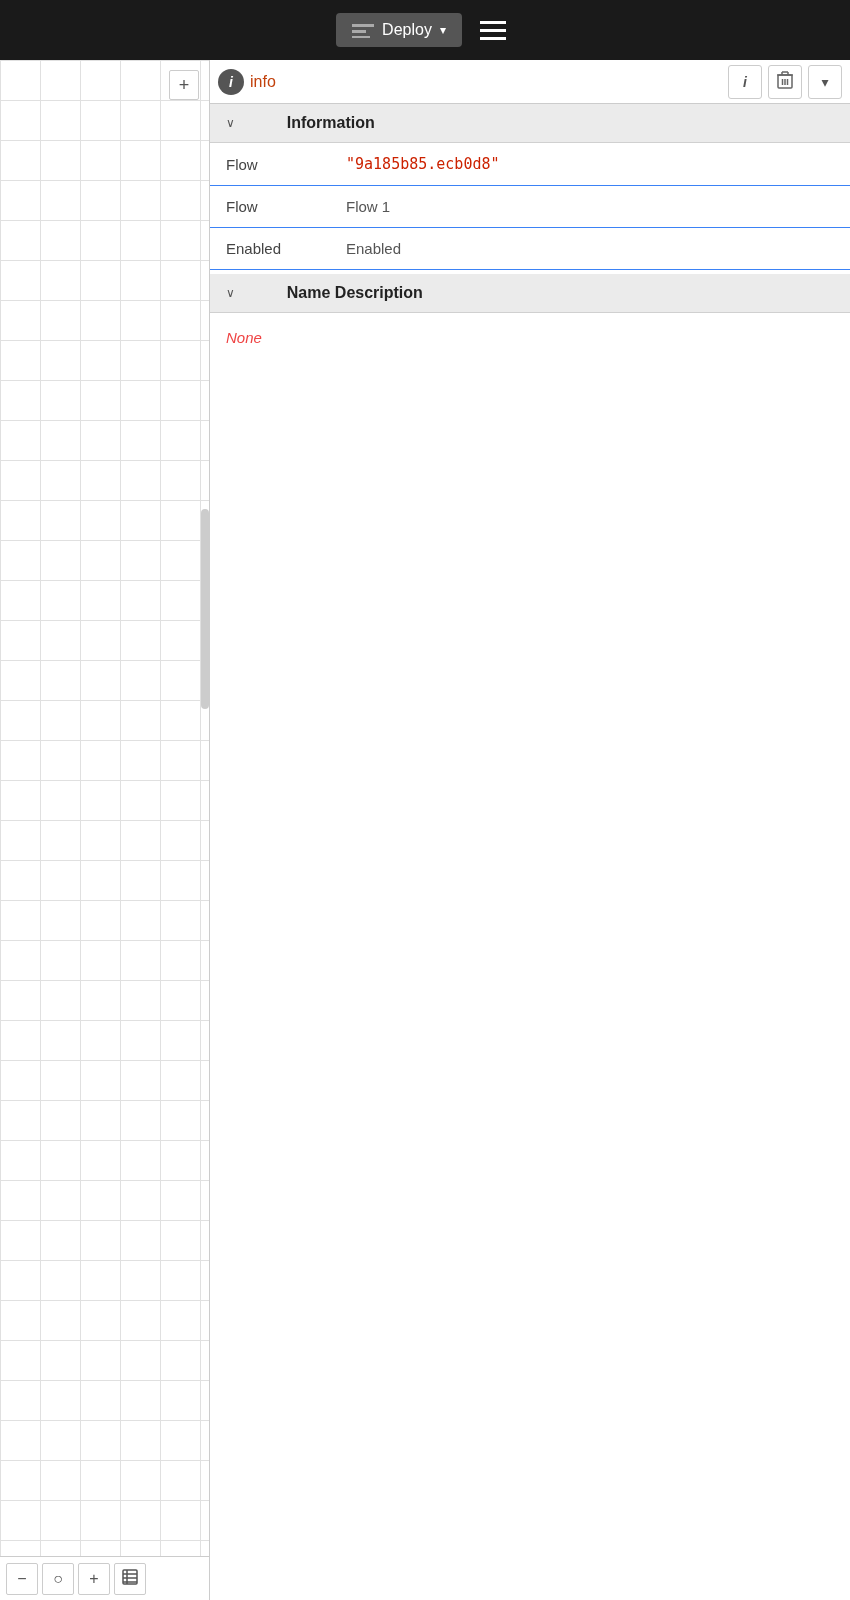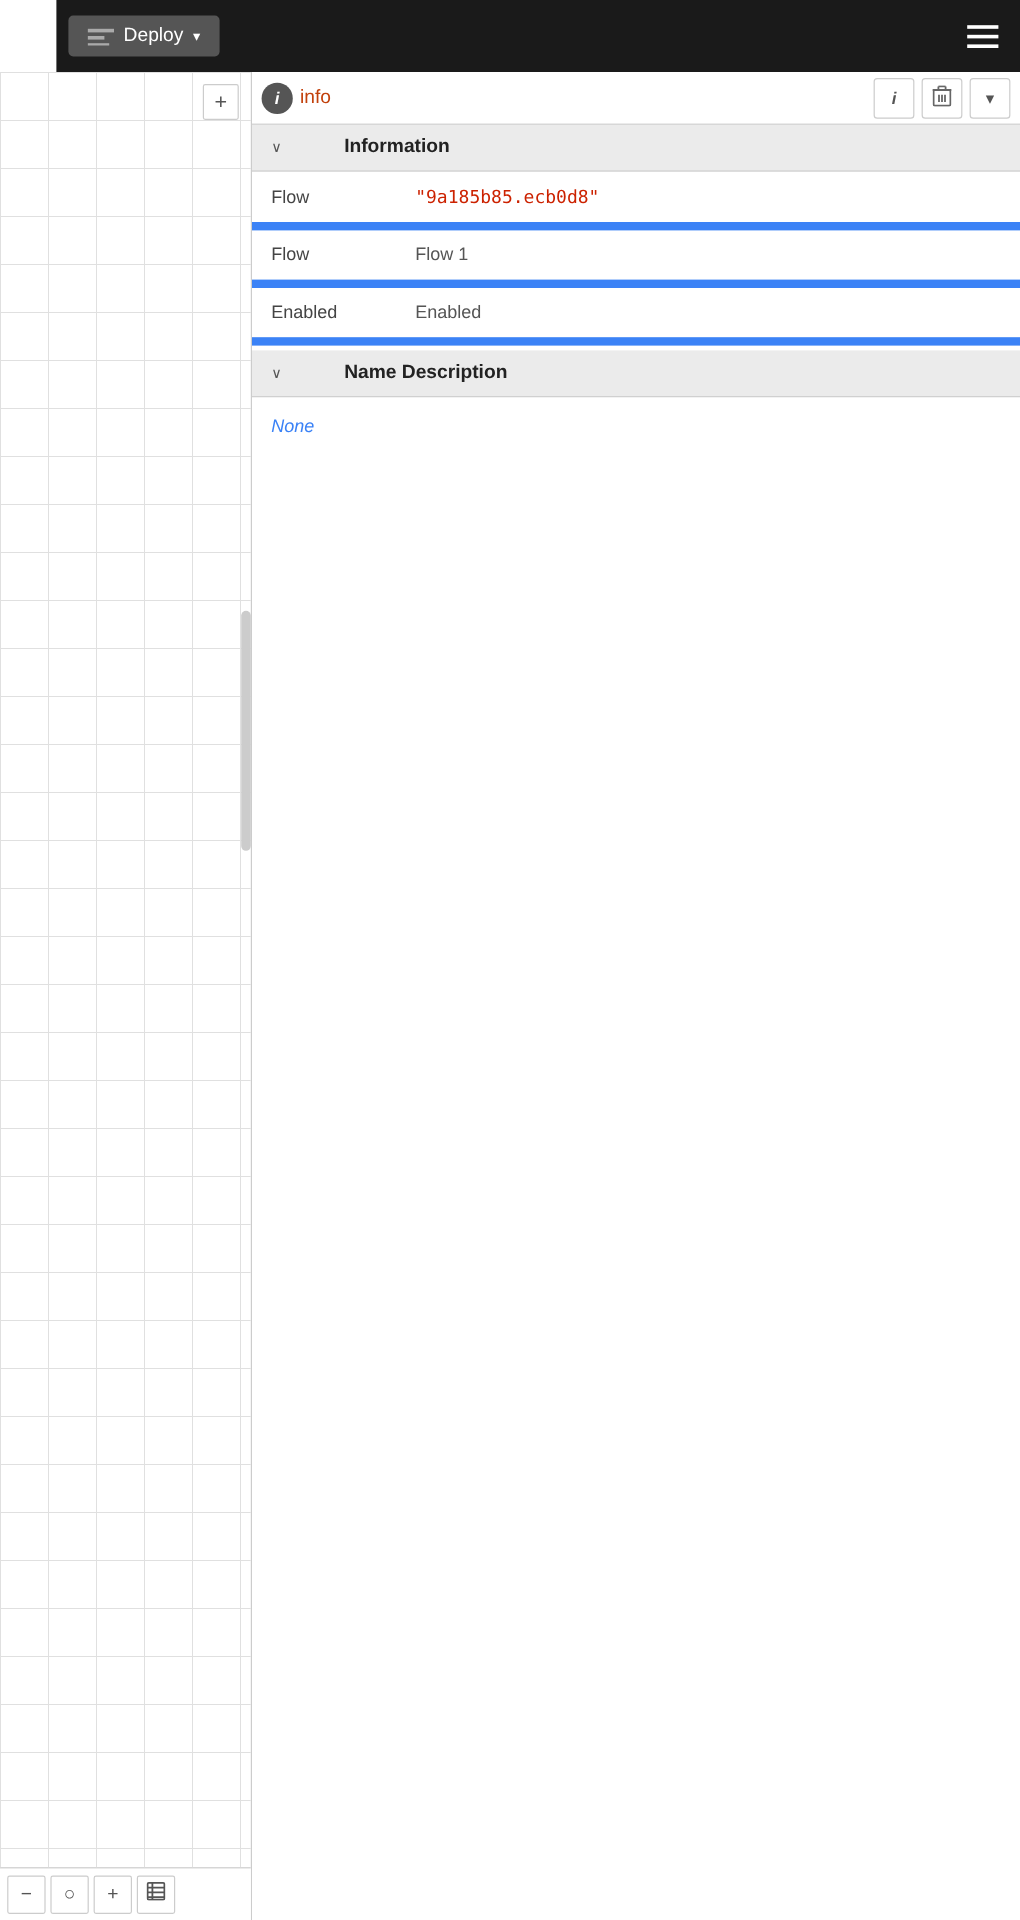--- a/index.html
+++ b/index.html
@@ -17,24 +17,23 @@
       display: flex;
       flex-direction: column;
     }
 
     
     .top-navbar {
       height: 60px;
       background: #1a1a1a;
       display: flex;
       align-items: center;
-      justify-content: space-between;
+      justify-content: center;
       padding: 12px 10px;
       flex-shrink: 0;
-      margin-left: 47px;
     }
 
     .deploy-button {
       display: flex;
       align-items: center;
       background: #555;
       color: #fff;
       border: none;
       padding: 8px 16px;
       border-radius: 4px;
@@ -227,21 +226,21 @@
       margin-left: 44px;
     }
 
     
     .info-table {
       width: 100%;
       border-collapse: collapse;
     }
 
     .info-table tr {
-      border-bottom: 7px solid #3b82f6;
+      border-bottom: 1px solid #3b82f6;
     }
 
     .info-table td {
       padding: 12px 16px;
       font-size: 15px;
       vertical-align: middle;
     }
 
     .info-table td:first-child {
       color: #444;
@@ -255,21 +254,21 @@
 
     .flow-id-value {
       color: #cc2200;
       font-family: monospace;
       font-size: 15px;
     }
 
     
     .description-none {
       padding: 16px;
-      color: #3b82f6;
+      color: #ef4444;
       font-size: 15px;
       font-style: italic;
     }
   </style>
 </head>
 <body>
 
 <div class="top-navbar">
   <button class="deploy-button">
     <span style="display:inline-flex;align-items:center;gap:3px;">

